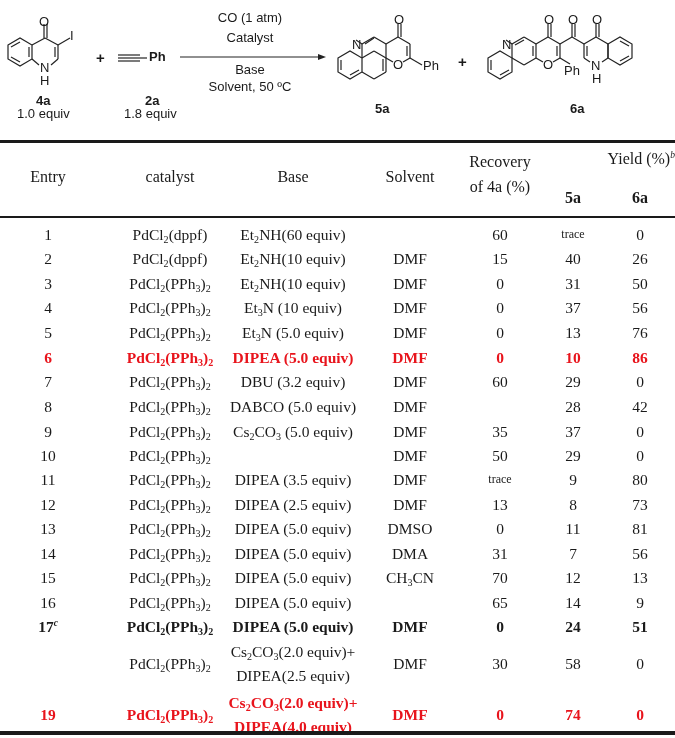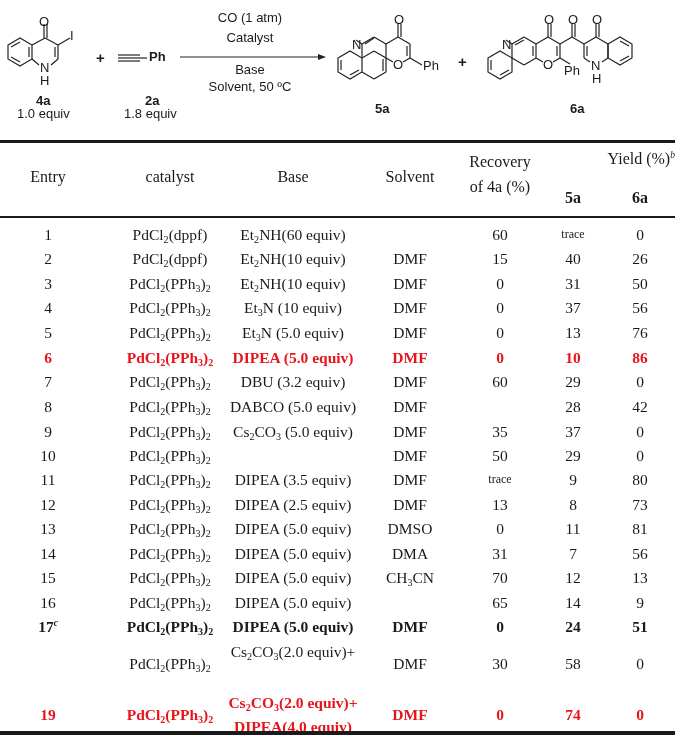--- a/index.html
+++ b/index.html
@@ -325,20 +325,21 @@
         <span class="cell c-base">DIPEA (5.0 equiv)</span>
         <span class="cell c-solv">DMF</span>
         <span class="cell c-rec">0</span>
         <span class="cell c-5a">24</span>
         <span class="cell c-6a">51</span>
       </div>
       <div class="row two" style="top: 639px;">
         <span class="cell c-cat">PdCl<sub>2</sub>(PPh<sub>3</sub>)<sub>2</sub></span>
         <span class="cell c-base">
           <div>Cs<sub>2</sub>CO<sub>3</sub>(2.0 equiv)+</div>
+          <div>DIPEA(2.5 equiv)</div>
         </span>
         <span class="cell c-solv">DMF</span>
         <span class="cell c-rec">30</span>
         <span class="cell c-5a">58</span>
         <span class="cell c-6a">0</span>
       </div>
       <div class="row two hl" style="top: 690px;">
         <span class="cell c-entry">19</span>
         <span class="cell c-cat">PdCl<sub>2</sub>(PPh<sub>3</sub>)<sub>2</sub></span>
         <span class="cell c-base">

